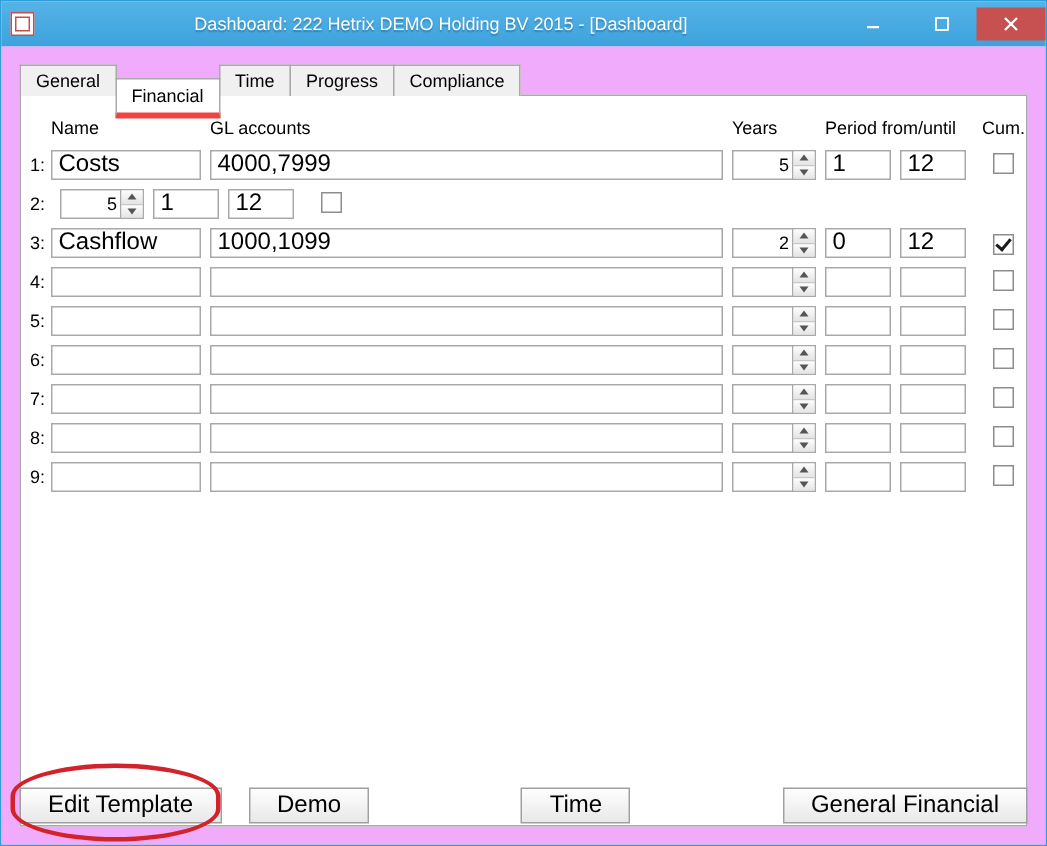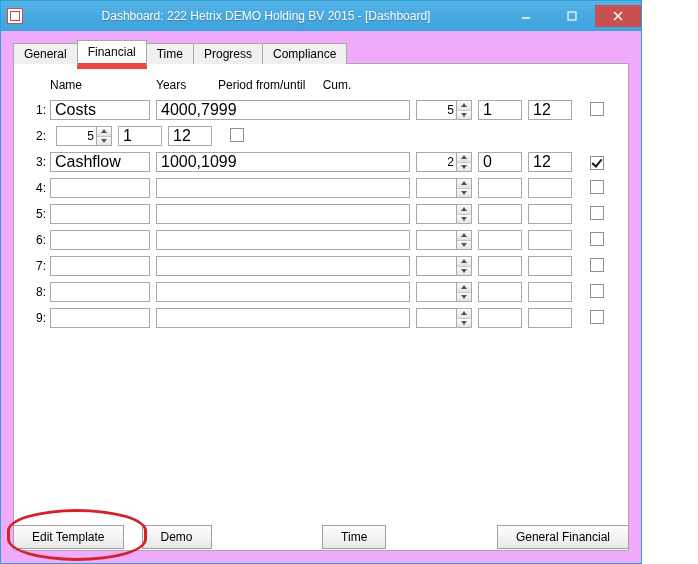--- a/index.html
+++ b/index.html
@@ -1,30 +1,30 @@
 <!DOCTYPE html>
 <html><head>
 <meta charset="utf-8">
 <style>
 html,body{margin:0;padding:0;font-family:"Segoe UI",Tahoma,sans-serif;font-size:12px;color:#000;background:#fff}
-.window{width:642px;height:564px;border:1px solid #2e9fd8;box-sizing:border-box;position:relative;display:flex;flex-direction:column;background:#f0f0f0}
+.window{width:698px;height:564px;border:1px solid #2e9fd8;box-sizing:border-box;position:relative;display:flex;flex-direction:column;background:#f0f0f0}
 .titlebar{height:30px;background:linear-gradient(#55b3e6,#3da2dd);display:flex;align-items:center;color:#fff;position:relative}
 .titlebar .app-icon{width:16px;height:16px;margin:0 6px;background:#fff;border:1px solid #c0504d;box-sizing:border-box;position:relative}
 .titlebar .app-icon::after{content:"";position:absolute;left:2px;top:2px;width:8px;height:8px;border:1px solid #c0504d}
 .titlebar .title{flex:1;text-align:center;font-size:12px;text-shadow:0 1px 1px rgba(0,0,0,.25)}
 .ctrl-group{display:flex;height:22px;margin-right:0}
 .ctrl{width:46px;display:flex;align-items:center;justify-content:center;color:#fff;font-size:14px}
 .ctrl.min,.ctrl.max{background:transparent}
 .ctrl.close{background:#c75050;width:46px}
 .ctrl svg{pointer-events:none}
 .client{flex:1;background:#f0abfc;padding:10px 12px 12px 12px;box-sizing:border-box;display:flex;flex-direction:column;position:relative}
 .tabstrip{display:flex;align-items:flex-end;height:22px;margin-bottom:0;position:relative;z-index:2}
 .tab{border:1px solid #a9a9a9;border-bottom:none;background:#f0f0f0;padding:3px 10px 3px 10px;margin-right:-1px;font-size:12px;color:#000;position:relative;top:1px;cursor:default}
-.tab.active{background:#fff;border-bottom:6px solid #ef4444;top:6px;padding-top:4px;padding-bottom:4px;z-index:3}
-.page{flex:1;background:#fff;border:1px solid #a9a9a9;box-sizing:border-box;position:relative;padding:14px 16px}
+.tab.active{background:#fff;border-bottom:4px solid #ef4444;top:16px;padding-top:4px;padding-bottom:4px;z-index:3}
+.page{flex:1;background:#fff;border:1px solid #a9a9a9;box-sizing:border-box;position:relative;padding:14px 0}
 .headrow,.row{display:flex;align-items:center;margin-bottom:6px}
 .headrow{margin-bottom:8px}
 .col-idx{width:16px;text-align:right;margin-right:4px;font-size:12px}
 .col-name{width:100px}
 .col-gl{flex:1;margin-left:6px}
 .col-years{width:56px;margin-left:6px}
 .col-pf{width:44px;margin-left:6px}
 .col-pu{width:44px;margin-left:6px}
 .col-cum{width:30px;margin-left:10px;text-align:center}
 .hd{font-size:12px;color:#000}
@@ -32,21 +32,21 @@
 .spin{display:flex;width:100%}
 .spin input{flex:1;min-width:0;height:20px;border:1px solid #a9a9a9;border-right:none;box-sizing:border-box;padding:0 2px 0 4px;font-family:inherit;font-size:12px;text-align:right}
 .spin .btns{width:16px;display:flex;flex-direction:column;border:1px solid #a9a9a9;box-sizing:border-box}
 .spin .btns div{flex:1;background:linear-gradient(#fdfdfd,#e4e4e4);display:flex;align-items:center;justify-content:center}
 .spin .btns div:first-child{border-bottom:1px solid #c8c8c8}
 .tri-up{width:0;height:0;border-left:3px solid transparent;border-right:3px solid transparent;border-bottom:4px solid #555}
 .tri-dn{width:0;height:0;border-left:3px solid transparent;border-right:3px solid transparent;border-top:4px solid #555}
 .chk{width:14px;height:14px;border:1px solid #8e8e8e;background:#fff;display:inline-flex;align-items:center;justify-content:center;box-sizing:border-box;margin:auto}
 .chk.checked::after{content:"";width:8px;height:4px;border-left:2px solid #1a1a1a;border-bottom:2px solid #1a1a1a;transform:rotate(-50deg);margin-top:-2px}
 .footer{position:absolute;left:12px;right:12px;bottom:14px;display:flex;align-items:center}
-.btn{height:24px;border:1px solid #a0a0a0;background:linear-gradient(#fefefe,#e8e8e8);padding:0 18px;font-family:inherit;font-size:12px;cursor:default}
+.btn{height:24px;border:1px solid #a0a0a0;background:linear-gradient(#fefefe,#e8e8e8);padding:0 18px;font-family:inherit;font-size:16px;cursor:default}
 .footer .sp{flex:1}
 .circle{position:absolute;left:6px;bottom:2px;width:134px;height:46px;border:3px solid #d2232a;border-radius:60%/50%;pointer-events:none;z-index:10}
 .hd-period{white-space:nowrap}
 </style>
 </head>
 <body>
 
 <div class="window">
   <div class="titlebar">
     <div class="app-icon"></div>
@@ -77,20 +77,21 @@
       <div class="tab active">Financial</div>
       <div class="tab">Time</div>
       <div class="tab">Progress</div>
       <div class="tab">Compliance</div>
     </div>
 
     <div class="page">
       <div class="headrow">
         <div class="col-idx"></div>
         <div class="col-name hd">Name</div>
+        <div class="col-gl hd">GL accounts</div>
         <div class="col-years hd">Years</div>
         <div class="hd hd-period" style="width:94px;margin-left:6px">Period from/until</div>
         <div class="col-cum hd">Cum.</div>
       </div>
 
       <div id="rows">
           <div class="row">
             <div class="col-idx">1:</div>
             <div class="col-name"><input class="inp" value="Costs" style=""></div>
             <div class="col-gl"><input class="inp" value="4000,7999" style=""></div>

